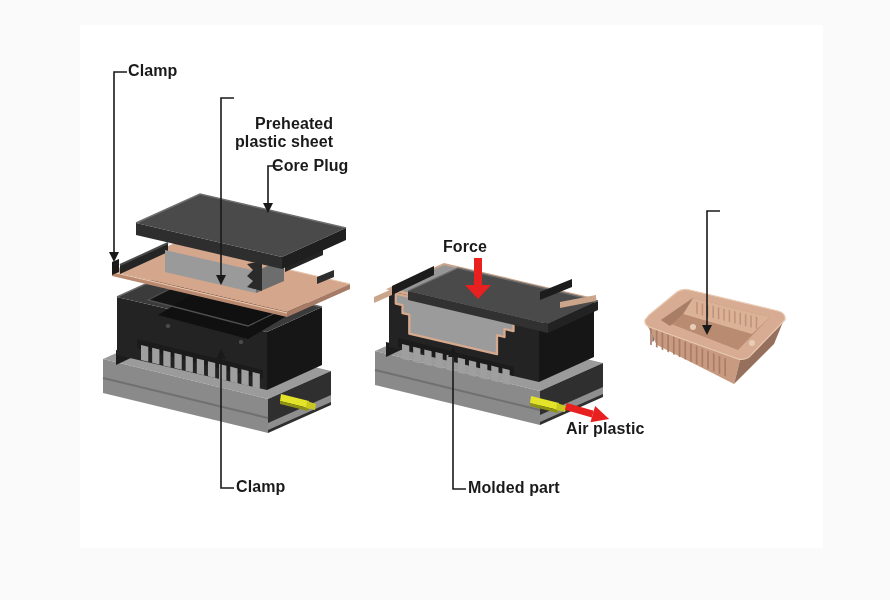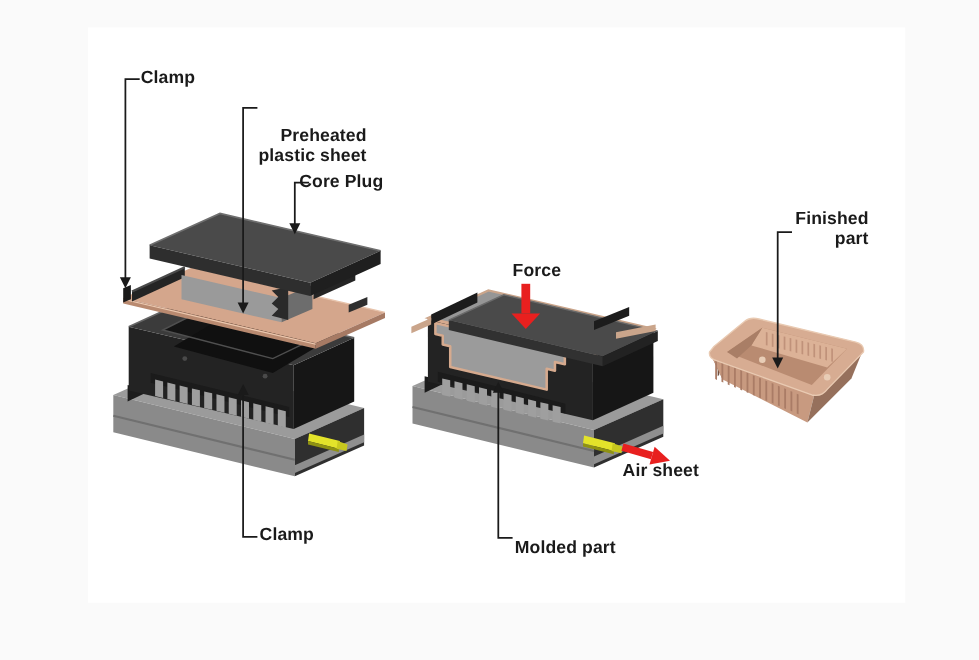--- a/index.html
+++ b/index.html
@@ -5,23 +5,23 @@
   html,body{margin:0;padding:0;background:#fafafa;}
   #stage{position:relative;width:890px;height:600px;background:#fafafa;overflow:hidden;
          font-family:"Liberation Sans","DejaVu Sans",sans-serif;}
   #canvas{position:absolute;left:80px;top:25px;width:743px;height:523px;background:#ffffff;}
   #art{position:absolute;left:0;top:0;width:890px;height:600px;}
   .lbl{position:absolute;font-size:16px;font-weight:bold;color:#1a1a1a;line-height:18px;
        white-space:pre-line;letter-spacing:.1px;text-align:right;}
   .lbl-clamp{left:128px;top:62px;}
   .lbl-preheated{left:235px;top:104px;margin-top:11px;}
   .lbl-coreplug{left:272px;top:157px;}
-  .lbl-force{left:466px;top:238px;}
+  .lbl-force{left:443px;top:238px;}
   .lbl-airescape{left:566px;top:420px;}
-  .lbl-moldedpart{left:468px;top:479px;margin-top:11px;}
+  .lbl-moldedpart{left:468px;top:479px;}
   .lbl-mold{left:236px;top:478px;}
   .lbl-finished{left:723px;top:191px;}
 </style>
 </head>
 <body>
 
 <div id="stage">
   <div id="canvas"></div>
 
   <svg id="art" viewBox="0 0 890 600">
@@ -233,18 +233,16 @@
       <rect x="566" y="403" width="28" height="7"></rect>
       <polygon points="594,398 594,415 611,406.5"></polygon>
     </g>
   </svg>
 
   <div class="lbl lbl-clamp">Clamp</div>
   <div class="lbl lbl-preheated">Preheated
 plastic sheet</div>
   <div class="lbl lbl-coreplug">Core Plug</div>
   <div class="lbl lbl-force">Force</div>
-  <div class="lbl lbl-airescape">Air sheet</div>
+  <div class="lbl lbl-airescape">Air plastic</div>
   <div class="lbl lbl-moldedpart">Molded part</div>
   <div class="lbl lbl-mold">Clamp</div>
-  <div class="lbl lbl-finished">Finished
-part</div>
 </div>
 
 </body></html>

